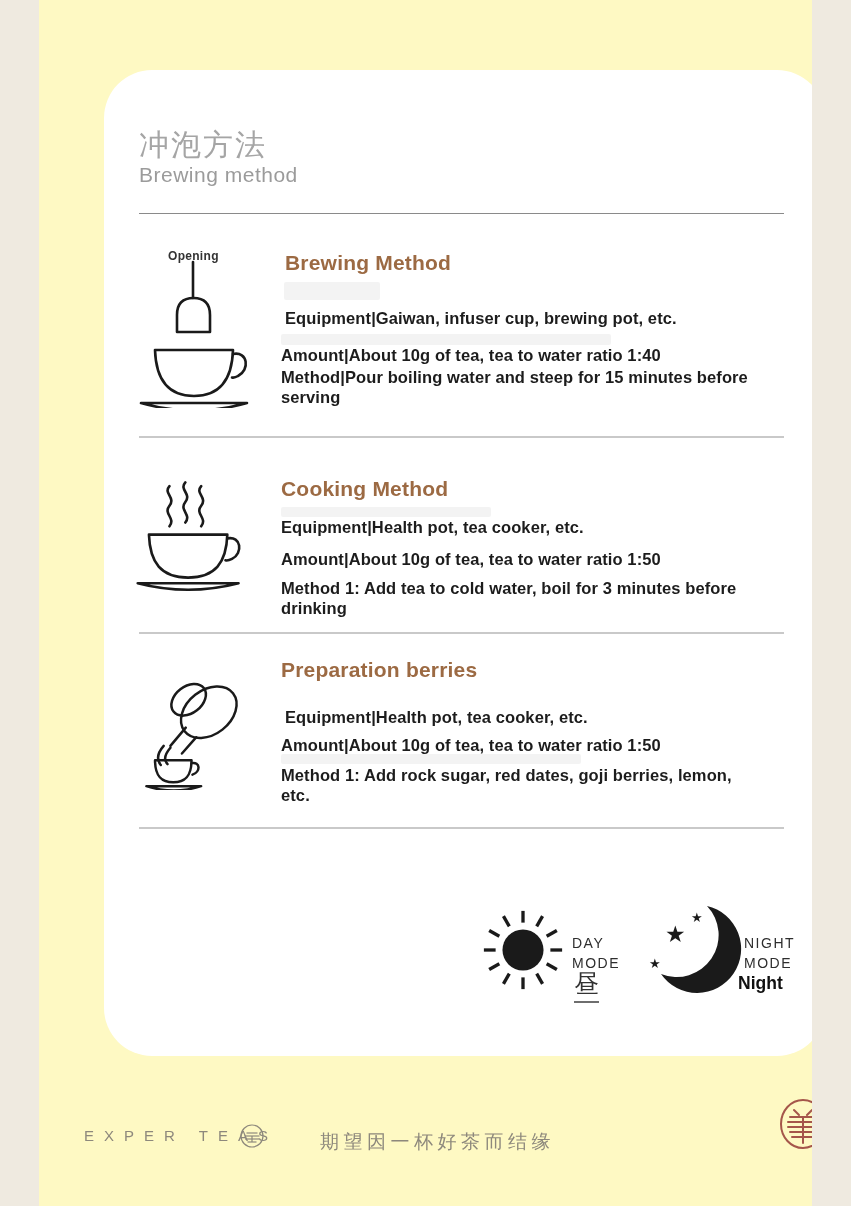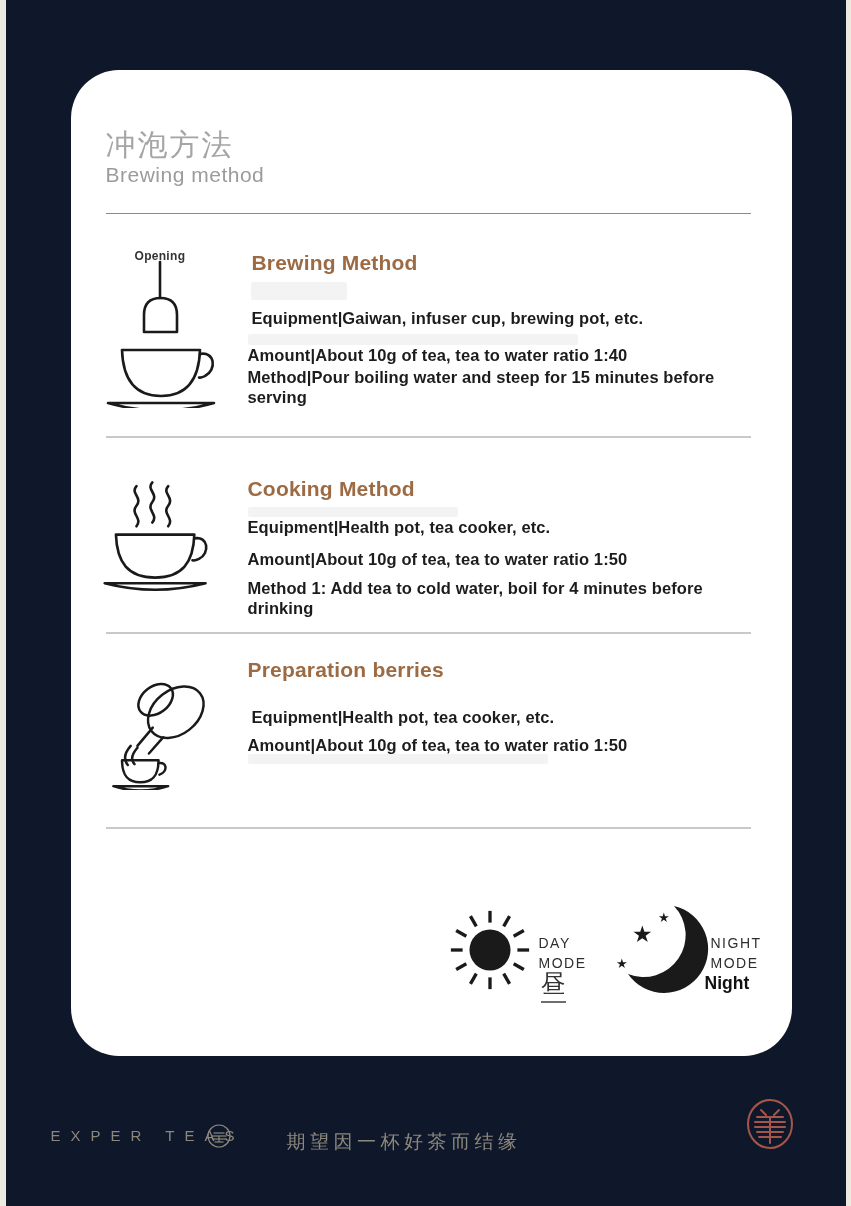--- a/index.html
+++ b/index.html
@@ -1,20 +1,20 @@
 <!DOCTYPE html>
 <html><head>
 <meta charset="utf-8">
 <style>
   * { margin: 0; padding: 0; box-sizing: border-box; }
   html,body { background:#efeae0; }
   .page {
     position: relative;
-    width: 840px; height: 1206px;
-    background: #0f172a;
+    width: 773px; height: 1206px;
+    background: #fef9c3;
     font-family: "Liberation Sans", sans-serif;
     overflow: hidden;
     margin: 0 auto;
   }
   .card {
     position: absolute; left: 65px; top: 70px;
     width: 721px; height: 986px;
     background: #ffffff;
     border-radius: 48px;
   }
@@ -67,38 +67,39 @@
       <path d="M55 4 C48 12 62 16 55 25 C48 34 62 38 55 47"></path>
       <path d="M72 8 C65 16 79 20 72 29 C65 38 79 42 72 51"></path>
       <path d="M16 60 H100 C99 90 87 106 58 106 C29 106 17 90 16 60 Z"></path>
       <path d="M100 64 C115 61 117 80 105 86 C102 87.5 100 88 98 87.5"></path>
       <path d="M4 112 H112 Q58 126 4 112 Z"></path>
     </svg>
     <div class="abs sec-heading" style="left:177px; top:407px;">Cooking Method</div>
     <div class="abs ghost" style="left:177px; top:437px; width:210px; height:10px;"></div>
     <div class="abs body-line" style="left:177px; top:448px; max-width:510px;">Equipment|Health pot, tea cooker, etc.</div>
     <div class="abs body-line" style="left:177px; top:480px; max-width:510px;">Amount|About 10g of tea, tea to water ratio 1:50</div>
-    <div class="abs body-line" style="left:177px; top:509px; max-width:470px;">Method 1: Add tea to cold water, boil for 4 minutes before drinking</div>
+    <div class="abs body-line" style="left:177px; top:509px; max-width:470px;">Method 1: Add tea to cold water, boil for 3 minutes before drinking</div>
     <div class="abs rule-light" style="left:35px; top:562px; width:645px;"></div>
 
     <div class="abs sec-heading" style="left:177px; top:588px;">Preparation berries</div>
     <svg class="abs" style="left:28px; top:600px;" width="120" height="120" viewBox="0 0 125 125" fill="none" stroke="#1a1a1a" stroke-width="2.6" stroke-linecap="round" stroke-linejoin="round">
       <ellipse cx="80" cy="44" rx="32" ry="23" transform="rotate(-38 80 44)"></ellipse>
       <ellipse cx="59" cy="31" rx="20" ry="14" transform="rotate(-38 59 31)"></ellipse>
       <path d="M56 60 L40 79"></path>
       <path d="M67 70 L52 87"></path>
       <path d="M40 81 C34 88 33 94 37 98"></path>
       <path d="M33 79 C26 87 26 94 30 99"></path>
       <path d="M24 94 H62 C62 110 56 117 43 117 C30 117 24 110 24 94 Z"></path>
       <path d="M62 97 C71 95 72 106 63 109"></path>
       <path d="M15 121 H72 Q43.5 130 15 121 Z"></path>
     </svg>
     <div class="abs ghost" style="left:177px; top:684px; width:300px; height:10px;"></div>
     <div class="abs body-line" style="left:181px; top:638px; max-width:510px;">Equipment|Health pot, tea cooker, etc.</div>
     <div class="abs body-line" style="left:177px; top:666px; max-width:510px;">Amount|About 10g of tea, tea to water ratio 1:50</div>
+    <div class="abs body-line" style="left:177px; top:696px; max-width:460px;">Method 1: Add rock sugar, red dates, goji berries, lemon, etc.</div>
     <div class="abs rule-light" style="left:35px; top:757px; width:645px;"></div>
 
     <svg class="abs" style="left:375px; top:836px;" width="88" height="88" viewBox="0 0 90 90">
       <circle cx="45" cy="45" r="21" fill="#1a1a1a"></circle>
       <g stroke="#1a1a1a" stroke-width="3.4" stroke-linecap="butt">
         <line x1="73" y1="45" x2="85" y2="45"></line>
         <line x1="69.2" y1="59" x2="79.6" y2="65"></line>
         <line x1="59" y1="69.2" x2="65" y2="79.6"></line>
         <line x1="45" y1="73" x2="45" y2="85"></line>
         <line x1="31" y1="69.2" x2="25" y2="79.6"></line>

